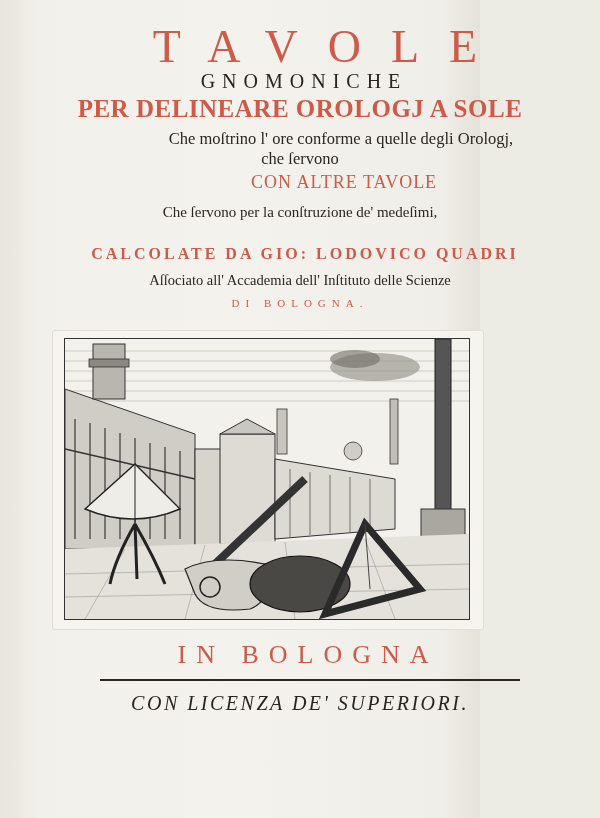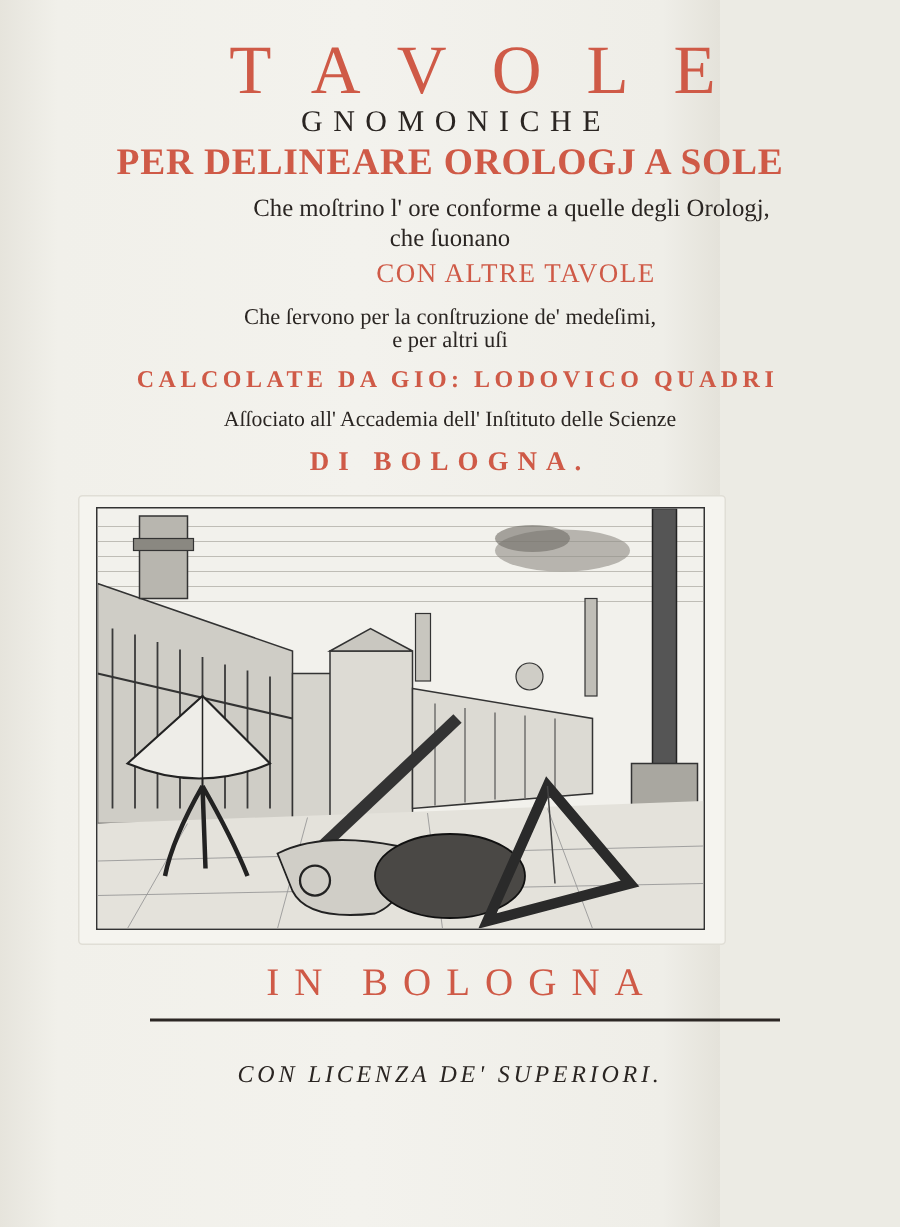--- a/index.html
+++ b/index.html
@@ -20,56 +20,55 @@
     .title { top: 20px; font-size: 46px; letter-spacing: 30px; padding-left: 30px; font-family: "Liberation Serif", serif; }
     .gnom { top: 70px; font-size: 20px; letter-spacing: 7px; font-family: "Liberation Serif", serif; padding-left: 4px; }
     .per { top: 95px; font-size: 25px; letter-spacing: 0.5px; font-family: "Liberation Serif", serif; font-weight: bold; }
     .che1 { top: 129px; font-size: 16.5px; font-family: "Liberation Serif", serif; margin-left: 41px; }
     .che2 { top: 149px; font-size: 16.5px; font-family: "Liberation Serif", serif; }
     .con { top: 172px; font-size: 18px; letter-spacing: 1px; font-family: "Liberation Serif", serif; margin-left: 44px; }
     .serv1 { top: 204px; font-size: 15px; font-family: "Liberation Serif", serif; }
     .serv2 { top: 219px; font-size: 15px; font-family: "Liberation Serif", serif; }
     .calc { top: 245px; font-size: 16px; letter-spacing: 3px; font-weight: bold; font-family: "Liberation Serif", serif; padding-left: 5px; }
     .assoc { top: 272px; font-size: 14.5px; font-family: "Liberation Serif", serif; }
-    .dibol { top: 297px; font-size: 18px; letter-spacing: 6px; font-weight: bold; font-family: "Liberation Serif", serif; }
+    .dibol { top: 297px; font-size: 11px; letter-spacing: 6px; font-weight: normal; font-family: "Liberation Serif", serif; }
 
     .plate-mark {
       position: absolute; left: 52px; top: 330px; width: 430px; height: 298px;
       border: 1px solid #e0ded6; border-radius: 3px;
       background: #f5f4ef;
     }
     .engraving {
       position: absolute; left: 64px; top: 338px; width: 404px; height: 280px;
       border: 1.5px solid #333;
       background: #f2f1ec;
       overflow: hidden;
     }
     .engraving svg { width: 100%; height: 100%; display: block; }
 
     .inbol { top: 640px; font-size: 26px; letter-spacing: 10px; font-family: "Liberation Serif", serif; padding-left: 8px; }
     .rule {
       position: absolute; left: 100px; top: 679px; width: 420px; height: 0;
       border-top: 2px solid #2c2724;
     }
     .nella { top: 683px; font-size: 16.5px; font-family: "Liberation Serif", serif; }
-    .licenza { top: 708px; font-size: 16px; letter-spacing: 2.5px; font-style: italic; font-family: "Liberation Serif", serif; }
+    .licenza { top: 692px; font-size: 20px; letter-spacing: 2.5px; font-style: italic; font-family: "Liberation Serif", serif; }
   </style>
 </head>
 <body>
 
 <div class="page">
 
   <div class="line title red">TAVOLE</div>
   <div class="line gnom black">GNOMONICHE</div>
   <div class="line per red">PER DELINEARE OROLOGJ A SOLE</div>
   <div class="line che1 black">Che moſtrino l' ore conforme a quelle degli Orologj,</div>
-  <div class="line che2 black">che ſuonano</div>
+  <div class="line che2 black">che ſervono</div>
   <div class="line con red">CON ALTRE TAVOLE</div>
   <div class="line serv1 black">Che ſervono per la conſtruzione de' medeſimi,</div>
-  <div class="line serv2 black">e per altri uſi</div>
   <div class="line calc red">CALCOLATE DA GIO: LODOVICO QUADRI</div>
   <div class="line assoc black">Aſſociato all' Accademia dell' Inſtituto delle Scienze</div>
   <div class="line dibol red">DI BOLOGNA.</div>
 
   <div class="plate-mark"></div>
   <div class="engraving" title="Engraved vignette: Bologna piazza with sundial instruments, quadrant and set square">
     <svg viewBox="0 0 404 280" preserveAspectRatio="none">
 
       <g stroke="#b9b7b0" stroke-width="0.6">
         <line x1="0" y1="12" x2="404" y2="12"></line>

